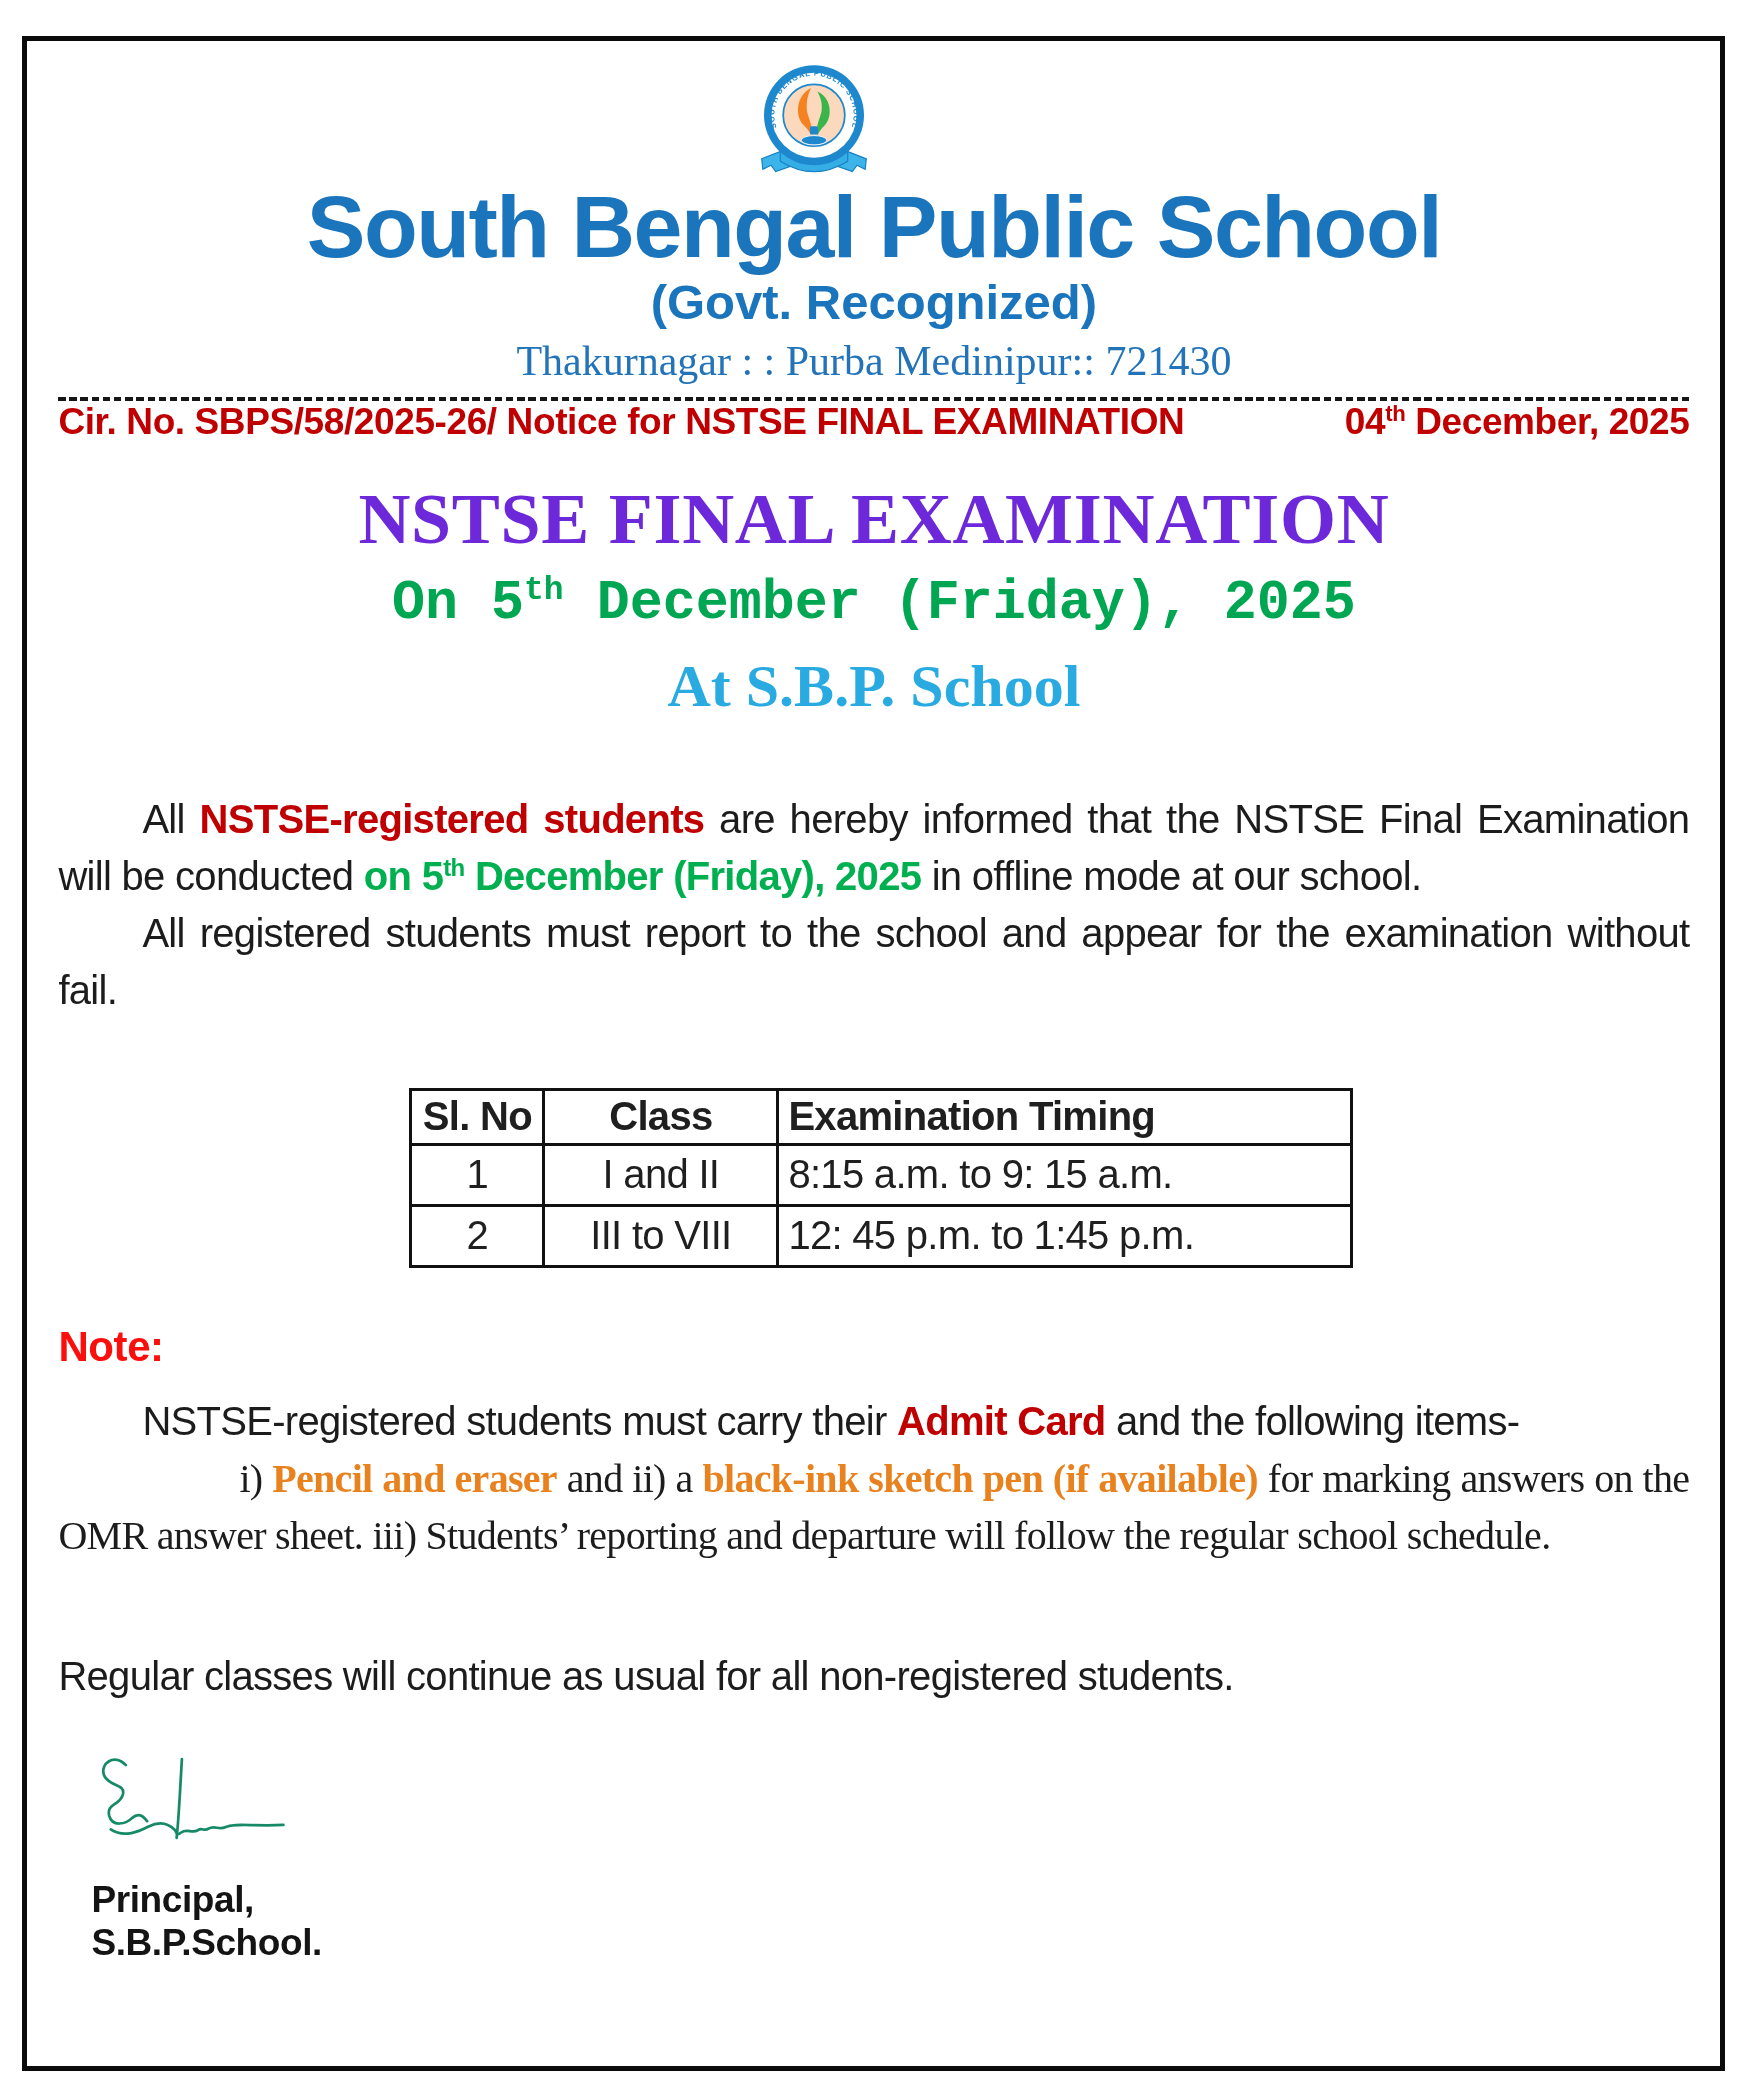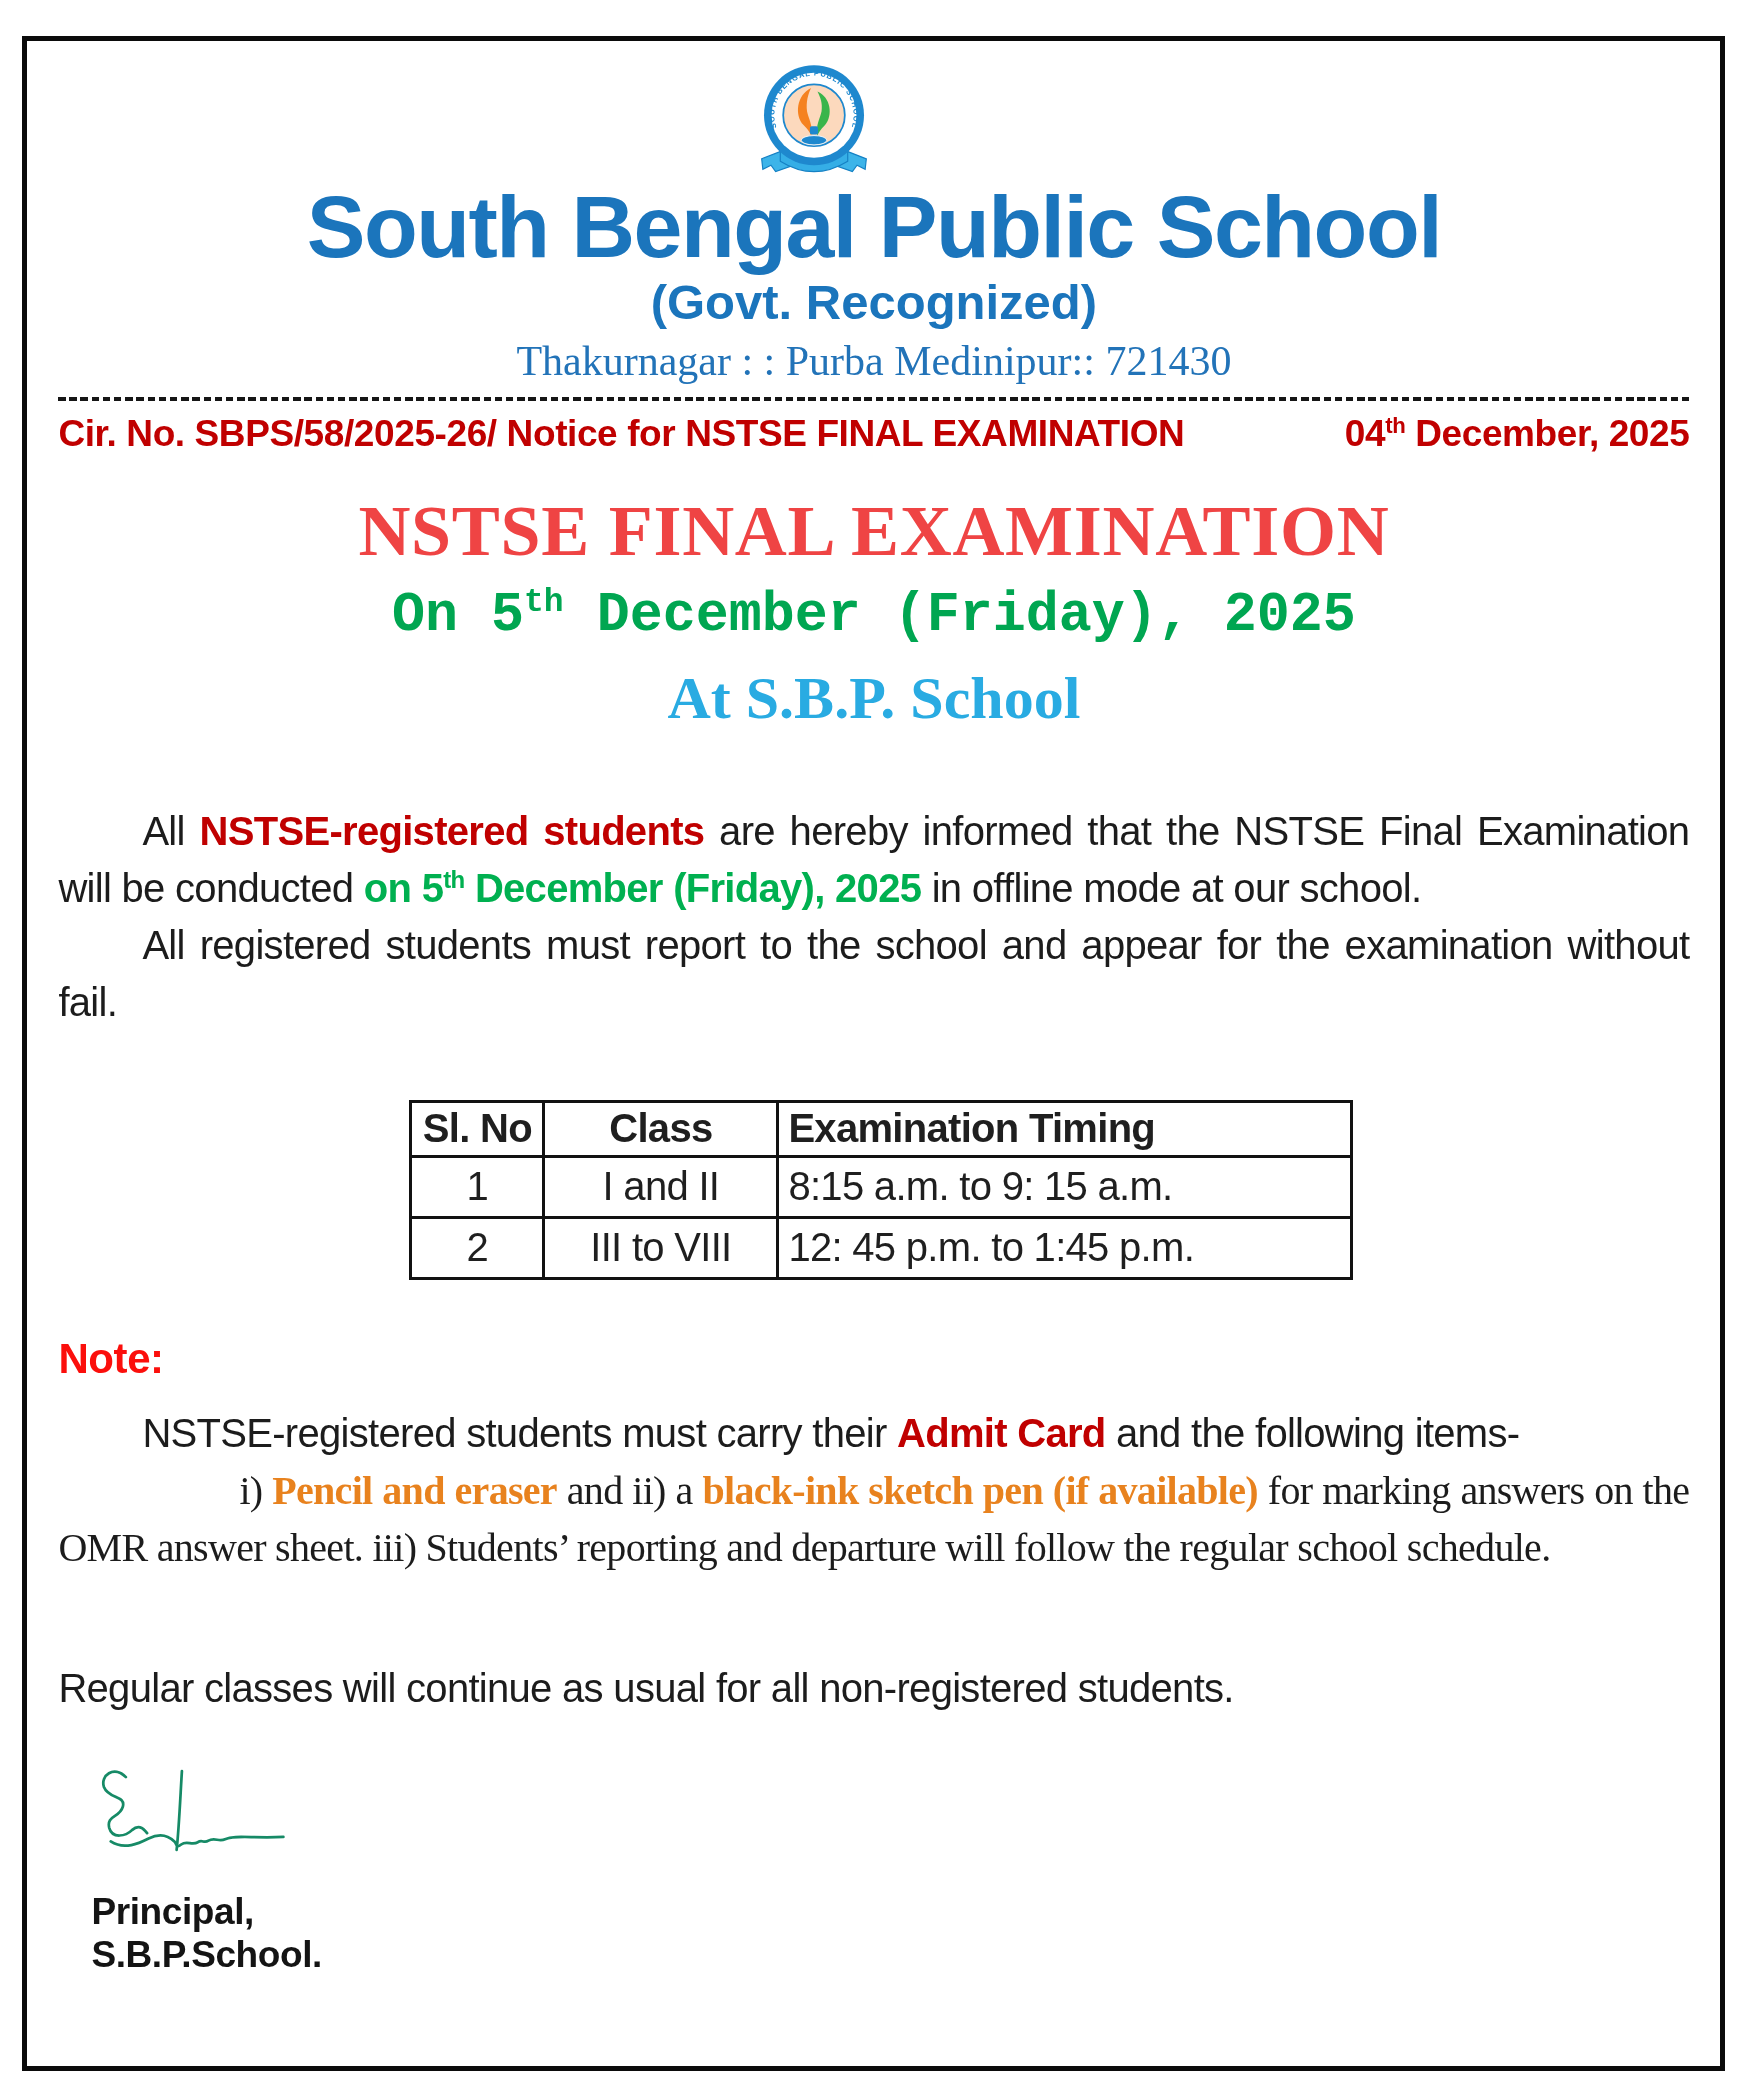--- a/index.html
+++ b/index.html
@@ -51,32 +51,31 @@
   }
   .divider{
     margin-top:13.4px;
     height:3.7px;
     background:repeating-linear-gradient(90deg,#161616 0 7.5px, transparent 7.5px 11.2px);
   }
   .meta-row{
     display:flex;
     justify-content:space-between;
     align-items:baseline;
-    margin-top:12px;
     font-weight:bold;
     font-size:37px;
     color:#c00000;
     letter-spacing:-0.4px;
   }
   .title-main{
     text-align:center;
     font-family:"Liberation Serif", serif;
     font-weight:bold;
     font-size:72px;
-    color:#ef4444;
+    color:#6d28d9;
     margin-top:37px;
     letter-spacing:0.7px;
     line-height:1.1;
   }
   .title-date{
     text-align:center;
     font-family:Liberation Mono, monospace;
     font-weight:bold;
     font-size:55px;
     color:#00a651;

